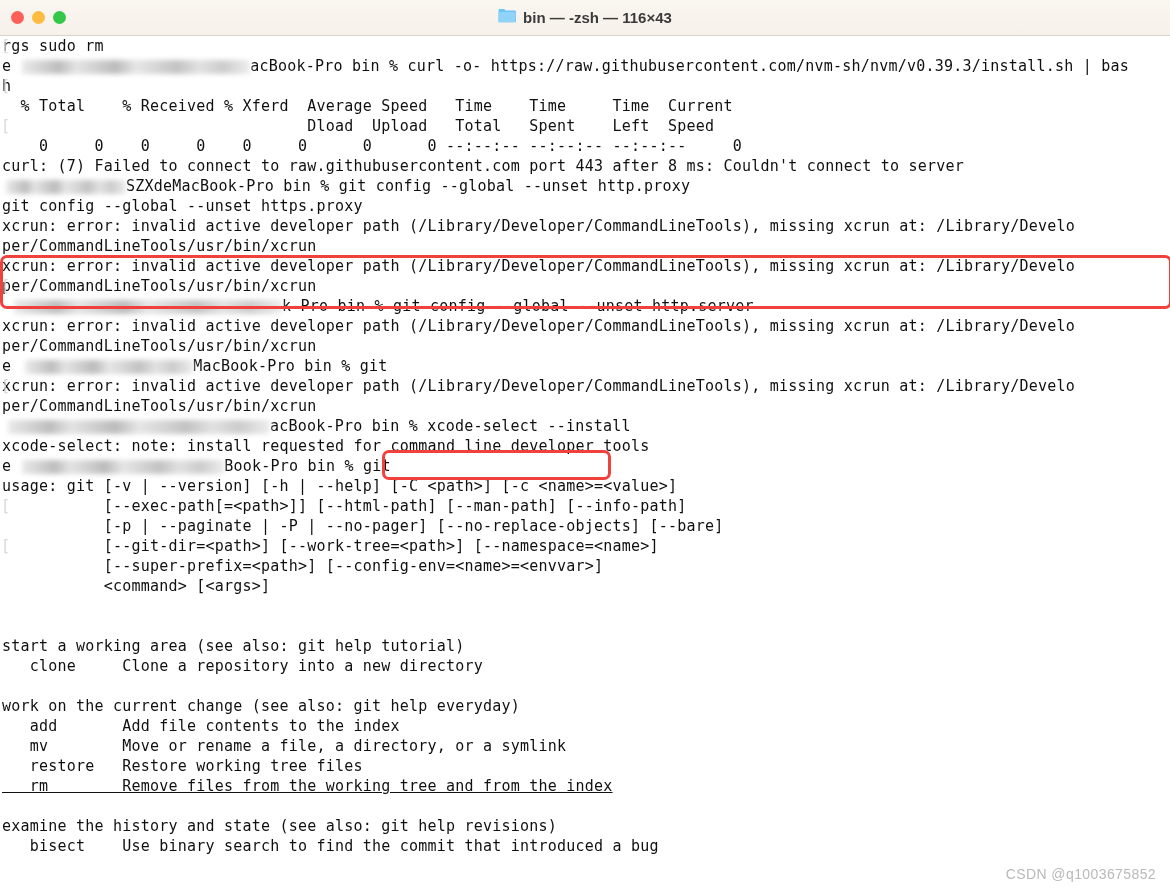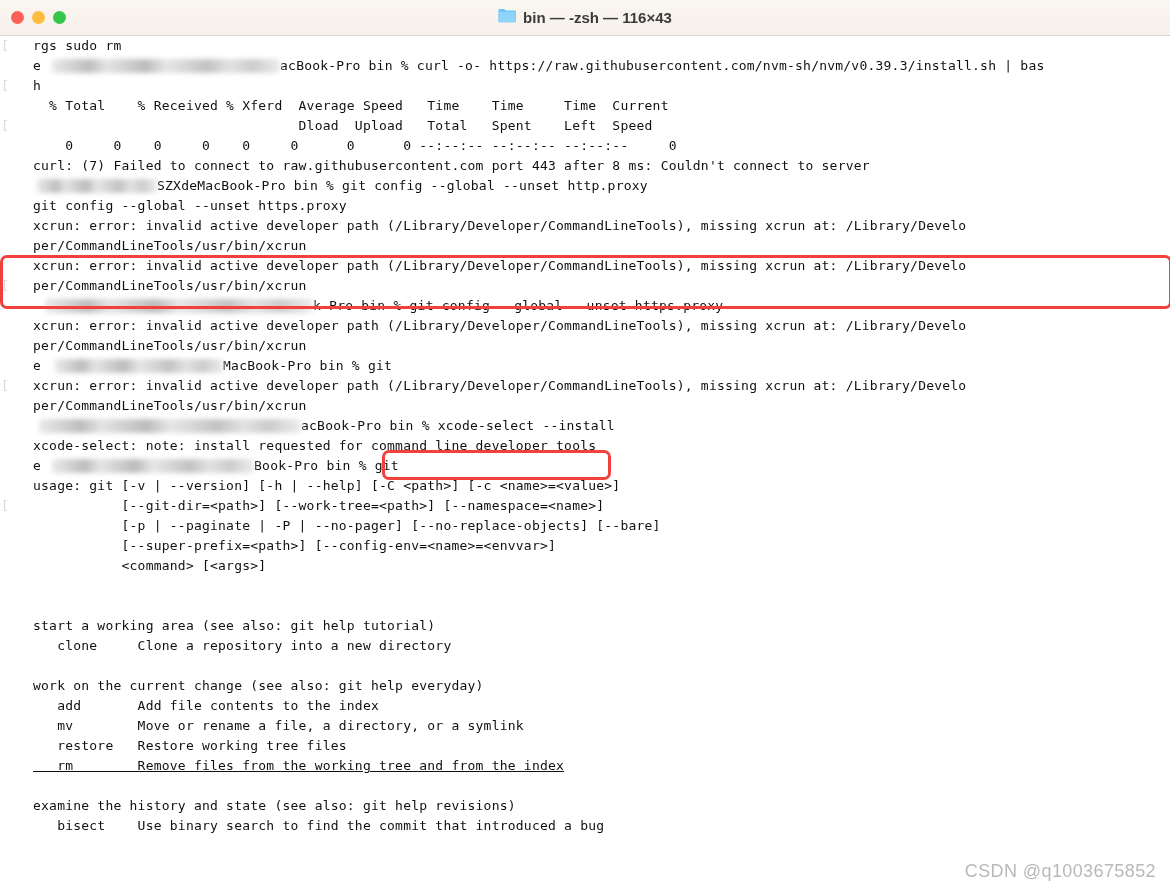--- a/index.html
+++ b/index.html
@@ -78,27 +78,26 @@
   .lines {
     position: absolute;
     left: 0;
     top: 0;
     width: 1170px;
   }
   .line {
     height: 20px;
     line-height: 20px;
     font-family: "DejaVu Sans Mono", "Liberation Mono", monospace;
-    font-size: 13px;
+    font-size: 15px;
     color: #101010;
     white-space: pre;
     padding-left: 2px;
     box-sizing: border-box;
     letter-spacing: 0.22px;
-    margin-left: 31px;
   }
   .line.faint-bracket::before {
     content: "[";
     color: #d8d8d8;
     position: absolute;
     left: 1px;
   }
   
   .blur {
     display: inline-block;
@@ -118,21 +117,21 @@
     border-radius: 7px;
     box-sizing: border-box;
     pointer-events: none;
   }
   
   .watermark {
     position: absolute;
     right: 14px;
     bottom: 12px;
     font-family: "Liberation Sans", sans-serif;
-    font-size: 18px;
+    font-size: 14px;
     color: #b9b9b9;
     letter-spacing: 0.4px;
     white-space: pre;
   }
 </style>
 </head>
 <body>
 
 <div class="window">
 
@@ -161,32 +160,33 @@
         <div class="line" style="top: 60px;"><span>  % Total    % Received % Xferd  Average Speed   Time    Time     Time  Current</span></div>
         <div class="line faint-bracket" style="top: 80px;"><span>                                 Dload  Upload   Total   Spent    Left  Speed</span></div>
         <div class="line" style="top: 100px;"><span>    0     0    0     0    0     0      0      0 --:--:-- --:--:-- --:--:--     0</span></div>
         <div class="line" style="top: 120px;"><span>curl: (7) Failed to connect to raw.githubusercontent.com port 443 after 8 ms: Couldn't connect to server</span></div>
         <div class="line" style="top: 140px;"><span class="blur" style="width: 120px; margin-left: 4px;"></span><span>SZXdeMacBook-Pro bin % git config --global --unset http.proxy</span></div>
         <div class="line" style="top: 160px;"><span>git config --global --unset https.proxy</span></div>
         <div class="line" style="top: 180px;"><span>xcrun: error: invalid active developer path (/Library/Developer/CommandLineTools), missing xcrun at: /Library/Develo</span></div>
         <div class="line" style="top: 200px;"><span>per/CommandLineTools/usr/bin/xcrun</span></div>
         <div class="line" style="top: 220px;"><span>xcrun: error: invalid active developer path (/Library/Developer/CommandLineTools), missing xcrun at: /Library/Develo</span></div>
         <div class="line faint-bracket" style="top: 240px;"><span>per/CommandLineTools/usr/bin/xcrun</span></div>
-        <div class="line" style="top: 260px;"><span class="blur" style="width: 268px; margin-left: 12px;"></span><span>k-Pro bin % git config --global --unset https.proxy</span></div>
+        <div class="line" style="top: 260px;"><span class="blur" style="width: 268px; margin-left: 12px;"></span><span>k-Pro bin % git config --global --unset http.server</span></div>
         <div class="line" style="top: 280px;"><span>xcrun: error: invalid active developer path (/Library/Developer/CommandLineTools), missing xcrun at: /Library/Develo</span></div>
         <div class="line" style="top: 300px;"><span>per/CommandLineTools/usr/bin/xcrun</span></div>
         <div class="line" style="top: 320px;"><span>e</span><span class="blur" style="width: 168px; margin-left: 14px;"></span><span>MacBook-Pro bin % git</span></div>
         <div class="line faint-bracket" style="top: 340px;"><span>xcrun: error: invalid active developer path (/Library/Developer/CommandLineTools), missing xcrun at: /Library/Develo</span></div>
         <div class="line" style="top: 360px;"><span>per/CommandLineTools/usr/bin/xcrun</span></div>
         <div class="line" style="top: 380px;"><span class="blur" style="width: 262px; margin-left: 6px;"></span><span>acBook-Pro bin % xcode-select --install</span></div>
         <div class="line" style="top: 400px;"><span>xcode-select: note: install requested for command line developer tools</span></div>
         <div class="line" style="top: 420px;"><span>e</span><span class="blur" style="width: 202px; margin-left: 11px;"></span><span>Book-Pro bin % git</span></div>
         <div class="line" style="top: 440px;"><span>usage: git [-v | --version] [-h | --help] [-C &lt;path&gt;] [-c &lt;name&gt;=&lt;value&gt;]</span></div>
+        <div class="line faint-bracket" style="top: 460px;"><span>           [--exec-path[=&lt;path&gt;]] [--html-path] [--man-path] [--info-path]</span></div>
+        <div class="line" style="top: 480px;"><span>           [-p | --paginate | -P | --no-pager] [--no-replace-objects] [--bare]</span></div>
         <div class="line faint-bracket" style="top: 500px;"><span>           [--git-dir=&lt;path&gt;] [--work-tree=&lt;path&gt;] [--namespace=&lt;name&gt;]</span></div>
-        <div class="line" style="top: 480px;"><span>           [-p | --paginate | -P | --no-pager] [--no-replace-objects] [--bare]</span></div>
         <div class="line" style="top: 520px;"><span>           [--super-prefix=&lt;path&gt;] [--config-env=&lt;name&gt;=&lt;envvar&gt;]</span></div>
         <div class="line" style="top: 540px;"><span>           &lt;command&gt; [&lt;args&gt;]</span></div>
         <div class="line" style="top: 560px;"><span></span></div>
         <div class="line" style="top: 600px;"><span></span></div>
         <div class="line" style="top: 620px;"><span>start a working area (see also: git help tutorial)</span></div>
         <div class="line" style="top: 640px;"><span>   clone     Clone a repository into a new directory</span></div>
         <div class="line" style="top: 680px;"><span></span></div>
         <div class="line" style="top: 700px;"><span>work on the current change (see also: git help everyday)</span></div>
         <div class="line" style="top: 720px;"><span>   add       Add file contents to the index</span></div>
         <div class="line" style="top: 740px;"><span>   mv        Move or rename a file, a directory, or a symlink</span></div>

